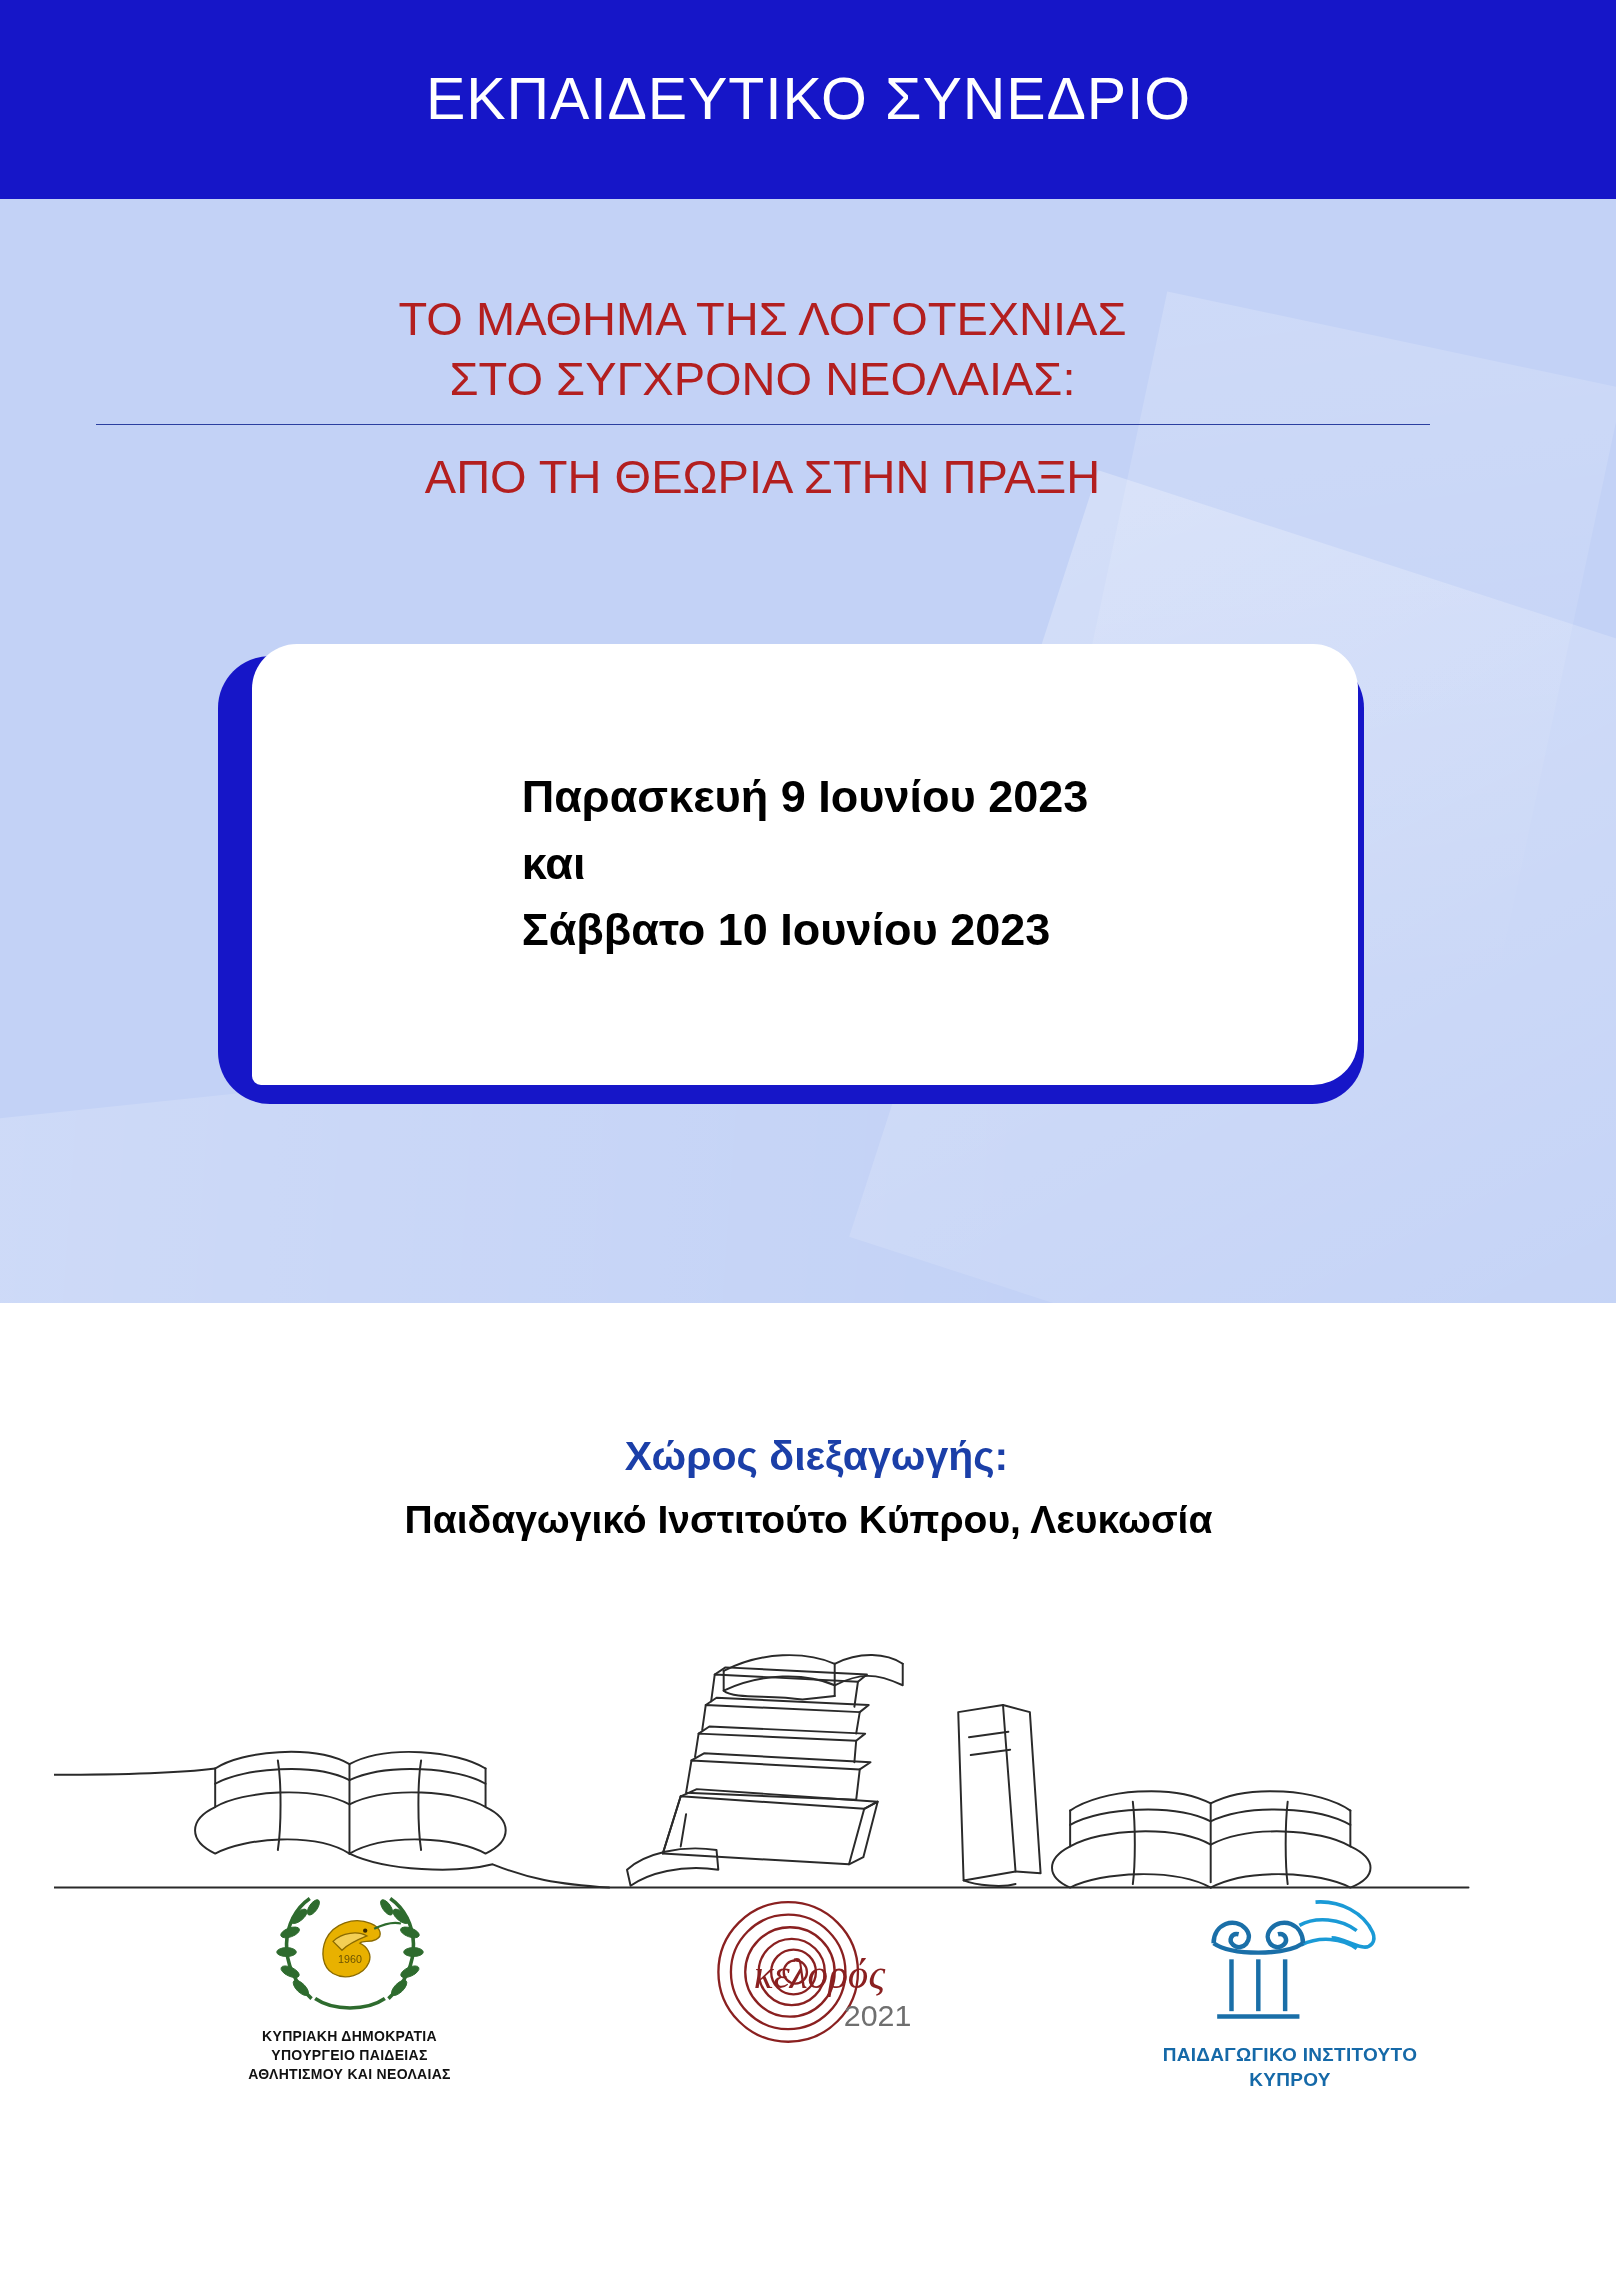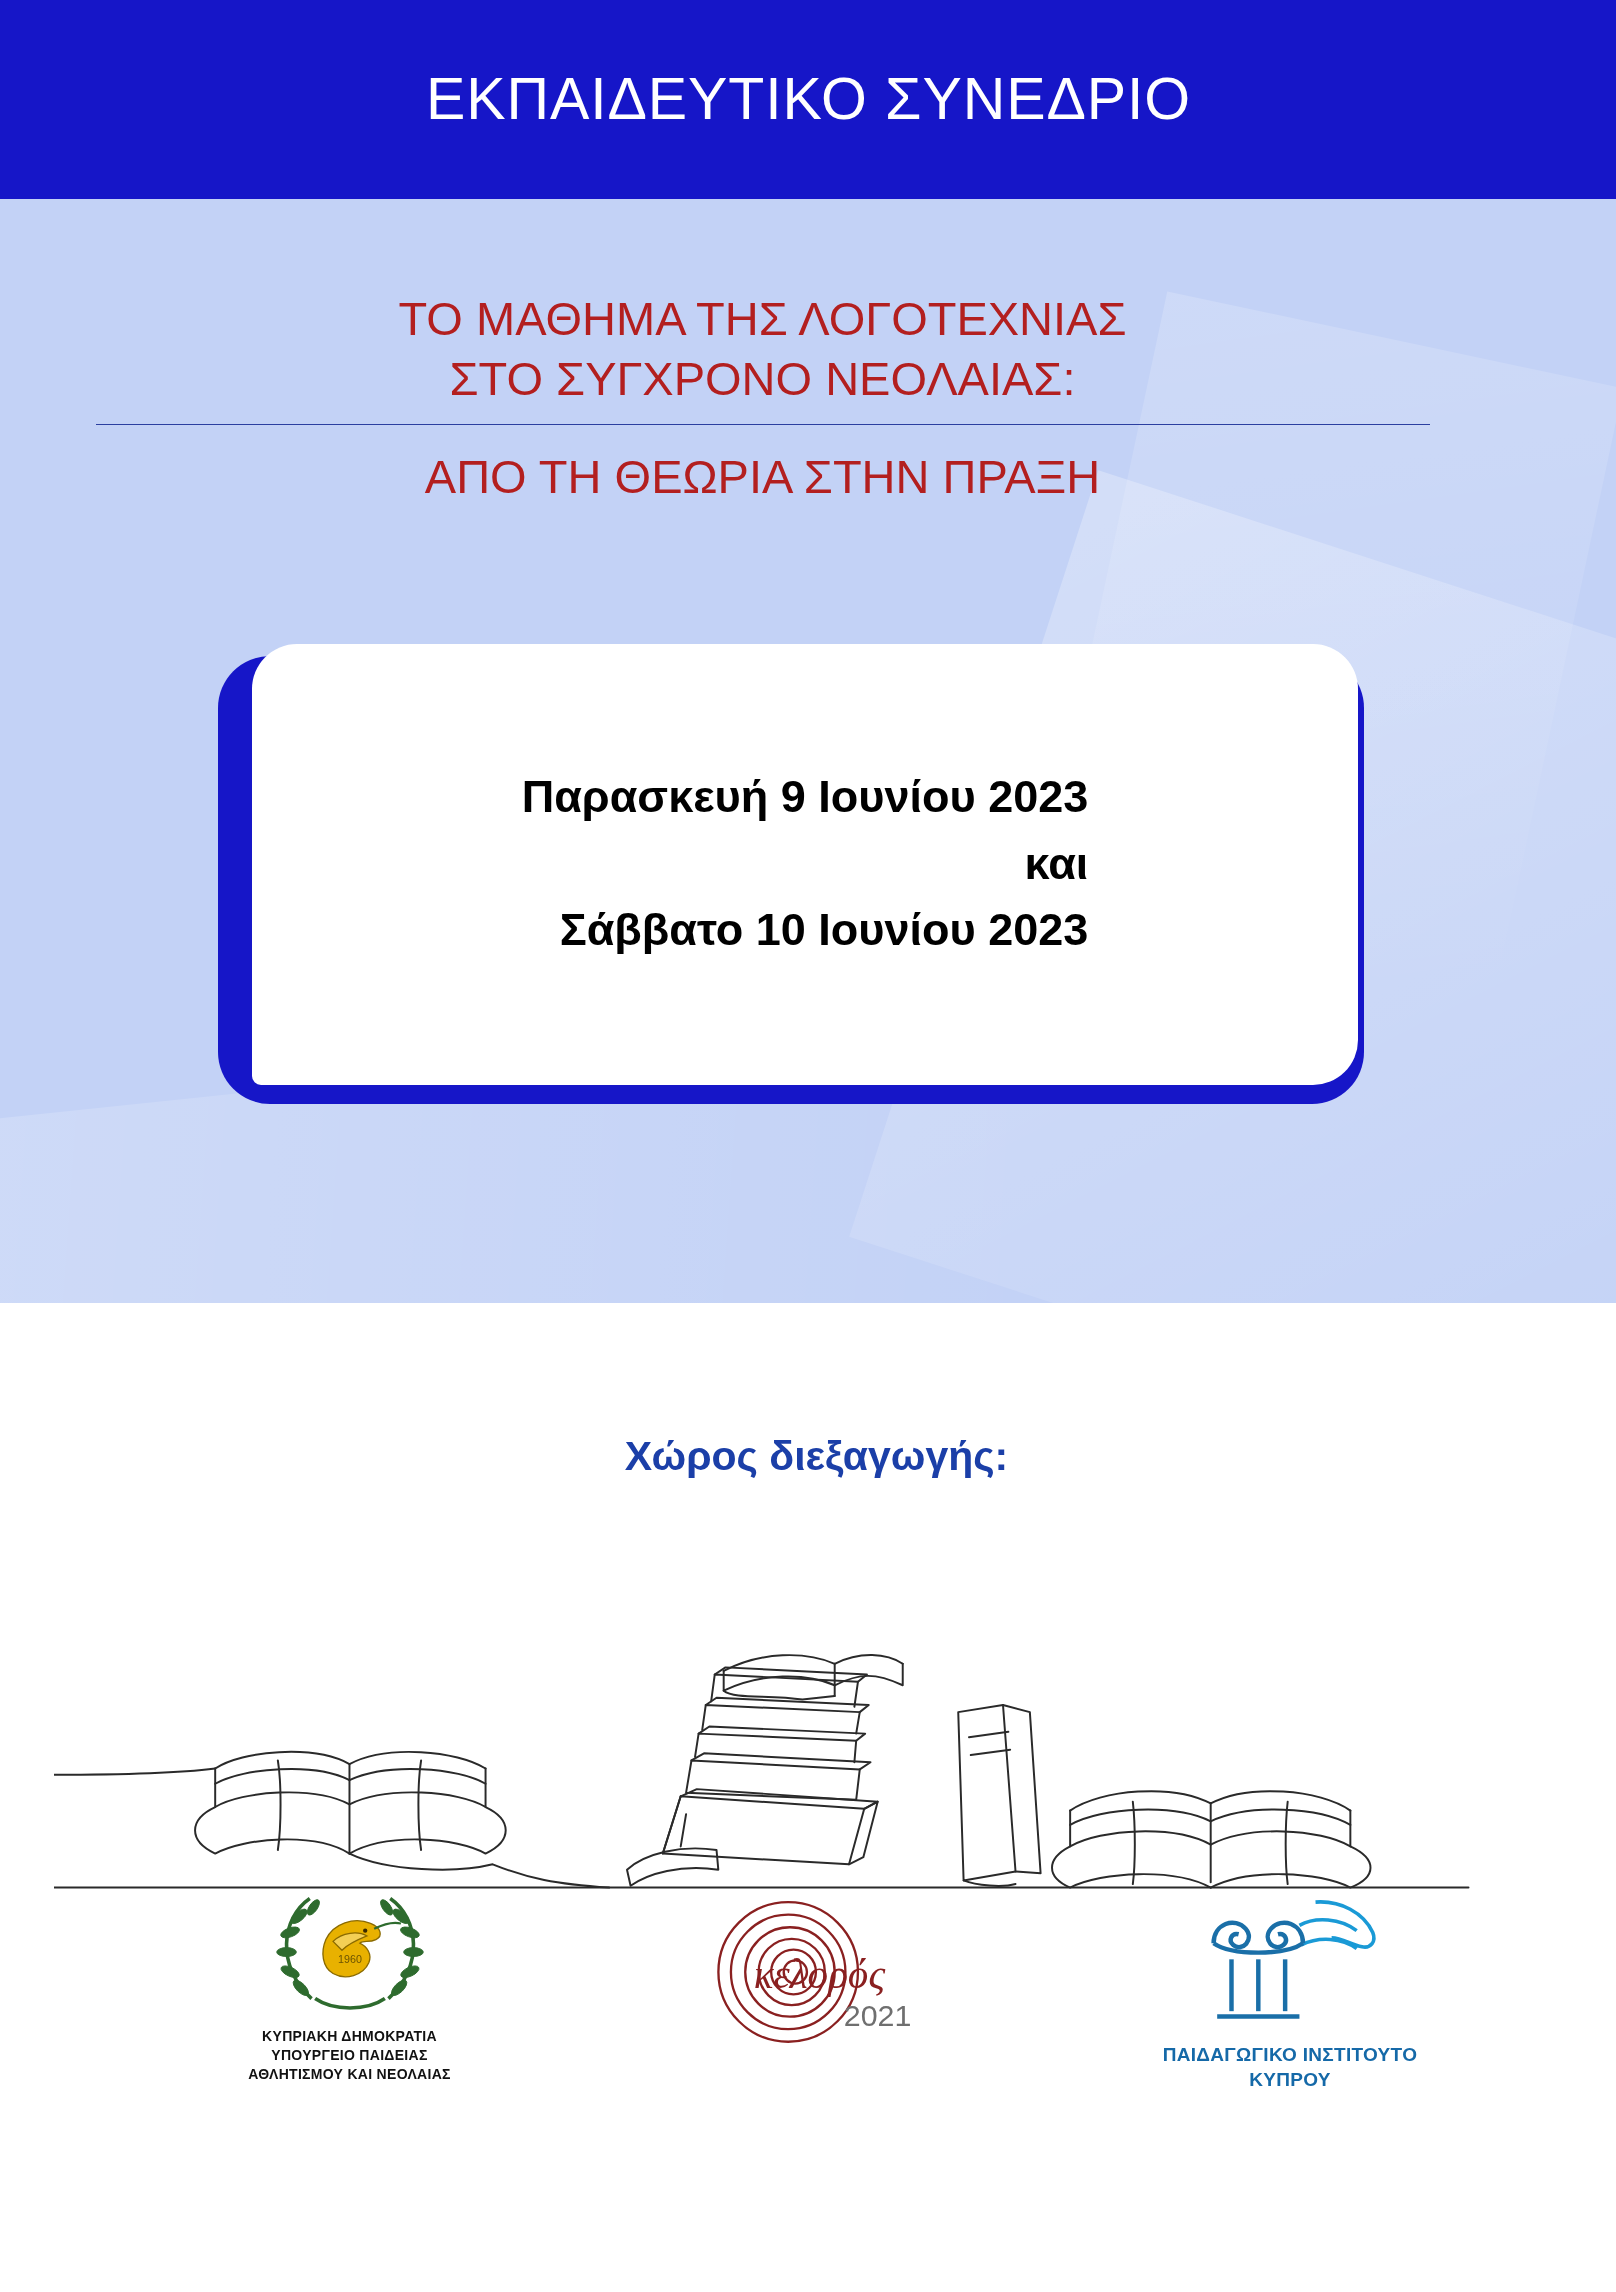--- a/index.html
+++ b/index.html
@@ -119,21 +119,21 @@
     top: -12.5px;
     width: 1106px;
     height: 441px;
     background: #ffffff;
     border-radius: 45px 45px 45px 9px;
     display: flex;
     align-items: center;
     justify-content: center;
   }
   .card-text {
-    text-align: right;
+    text-align: left;
     color: #000000;
     font-size: 45px;
     font-weight: bold;
     line-height: 1.48;
   }
 
   
   .venue {
     position: absolute;
     left: 0;
@@ -224,20 +224,21 @@
         <div>Παρασκευή 9 Ιουνίου 2023</div>
         <div>και</div>
         <div>Σάββατο 10 Ιουνίου 2023</div>
       </div>
     </div>
   </div>
 </div>
 
 <div class="venue">
   <span class="venue-label">Χώρος διεξαγωγής:</span>
+  <span class="venue-value">Παιδαγωγικό Ινστιτούτο Κύπρου, Λευκωσία</span>
 </div>
 
 <div class="books">
   <svg width="1522" height="376" viewBox="0 0 1700 420" fill="none" stroke="#2a2a2a" stroke-width="2.2" stroke-linejoin="round" stroke-linecap="round">
 
     <path d="M0 212 C 90 212, 140 210, 180 205"></path>
     <path d="M0 338 C 260 338, 420 338, 620 338 L1580 338"></path>
 
     <path d="M180 205 C 210 185, 290 178, 330 200 C 372 178, 450 185, 482 205"></path>
     <path d="M330 200 L330 300"></path>

